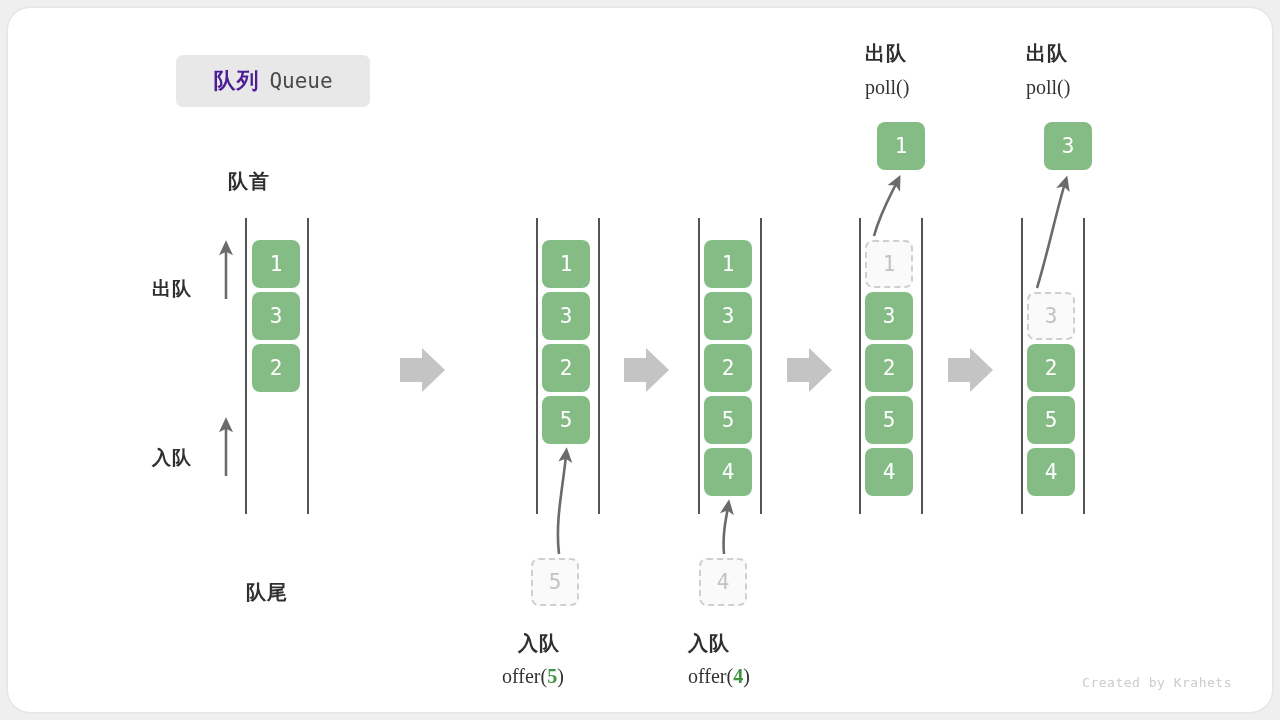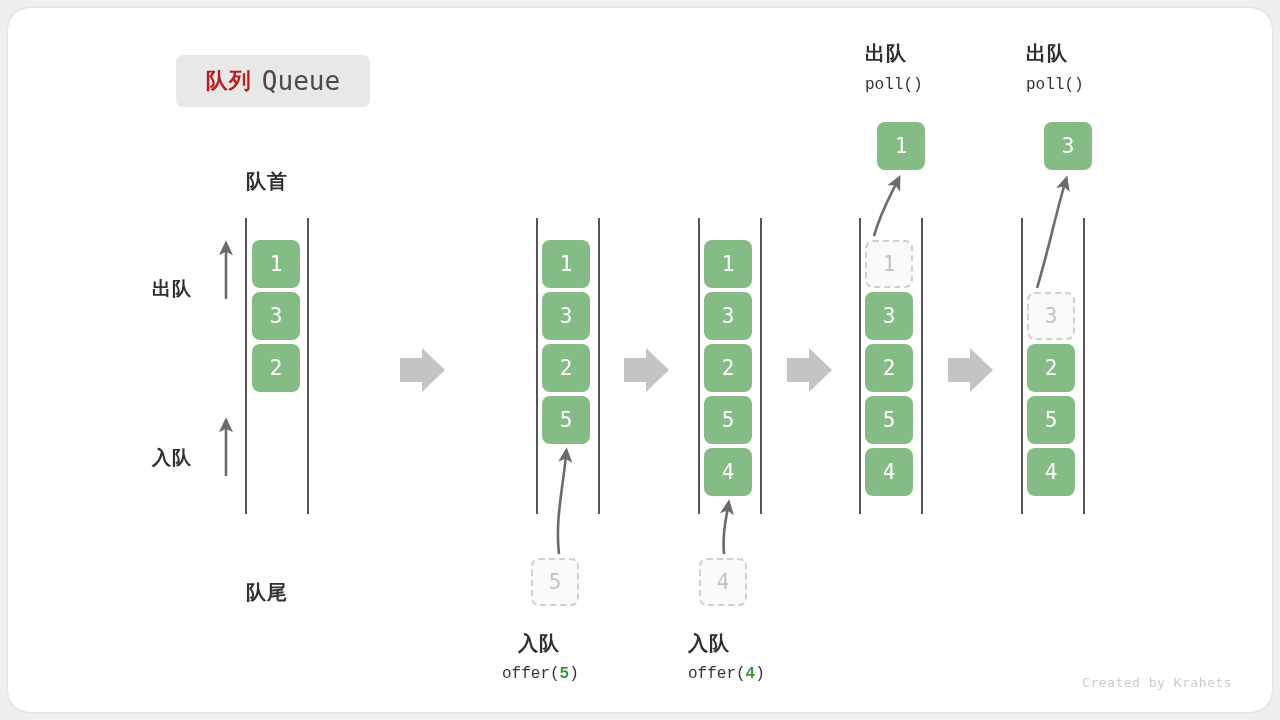--- a/index.html
+++ b/index.html
@@ -40,26 +40,26 @@
     background: #e8e8e8;
     border-radius: 7px;
     display: flex;
     align-items: center;
     justify-content: center;
     gap: 10px;
   }
   .title-cn {
     font-size: 22px;
     font-weight: bold;
-    color: #b91c1c;
+    color: #4c1d95;
     letter-spacing: 1px;
   }
   .title-en {
     font-family: "DejaVu Sans Mono", "Liberation Mono", monospace;
-    font-size: 26px;
+    font-size: 21px;
     color: #4a4a4a;
   }
 
   .rail {
     position: absolute;
     width: 1.6px;
     background: #555555;
   }
 
   .cell {
@@ -86,22 +86,22 @@
   .cap-cn {
     position: absolute;
     font-size: 20px;
     font-weight: bold;
     color: #2f2f2f;
     letter-spacing: 1px;
     white-space: nowrap;
   }
   .cap-code {
     position: absolute;
-    font-family: Liberation Mono, monospace;
-    font-size: 16px;
+    font-family: Liberation Serif, serif;
+    font-size: 20px;
     color: #333333;
     white-space: nowrap;
   }
   .cap-code .arg { color: #3e9340; font-weight: bold; }
 
   .side-label {
     position: absolute;
     font-size: 19px;
     font-weight: bold;
     color: #2f2f2f;
@@ -132,21 +132,21 @@
 <body>
 
 <div class="page">
   <div class="card">
 
     <div class="title-badge">
       <span class="title-cn">队列</span>
       <span class="title-en">Queue</span>
     </div>
 
-    <div class="cap-cn" style="left:238px; top:160px;">队首</div>
+    <div class="cap-cn" style="left:220px; top:160px;">队首</div>
     <div class="cap-cn" style="left:238px; top:543px;margin-top:28px;">队尾</div>
     <div class="side-label" style="left:144px; top:268px;">出队</div>
     <div class="side-label" style="left:144px; top:437px;">入队</div>
 
     <div class="rail" style="left:237px; top:210px; height:296px;"></div>
     <div class="rail" style="left:299px; top:210px; height:296px;"></div>
     <div class="cell" style="left:244px; top:232px;">1</div>
     <div class="cell" style="left:244px; top:284px;">3</div>
     <div class="cell" style="left:244px; top:336px;">2</div>
 

